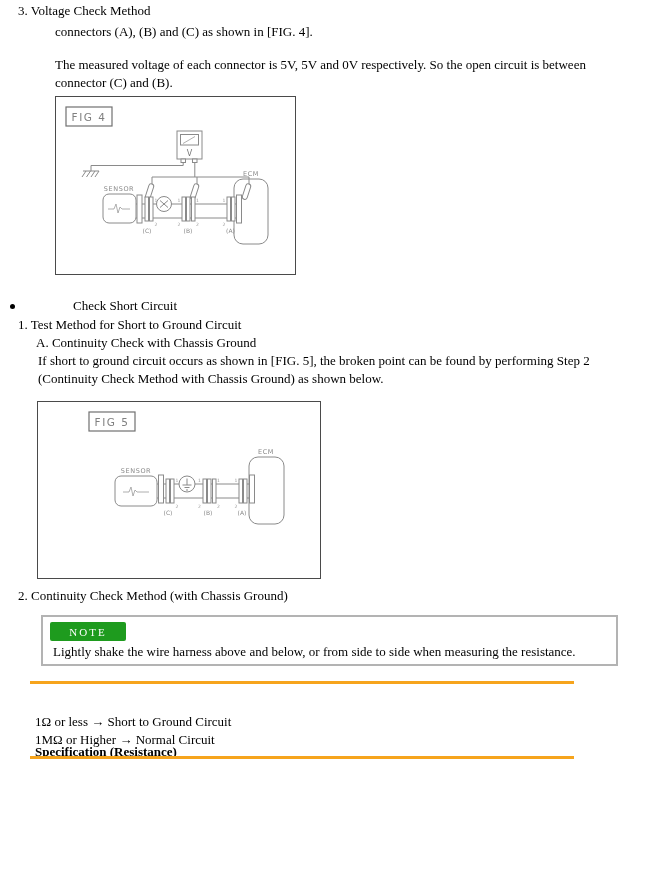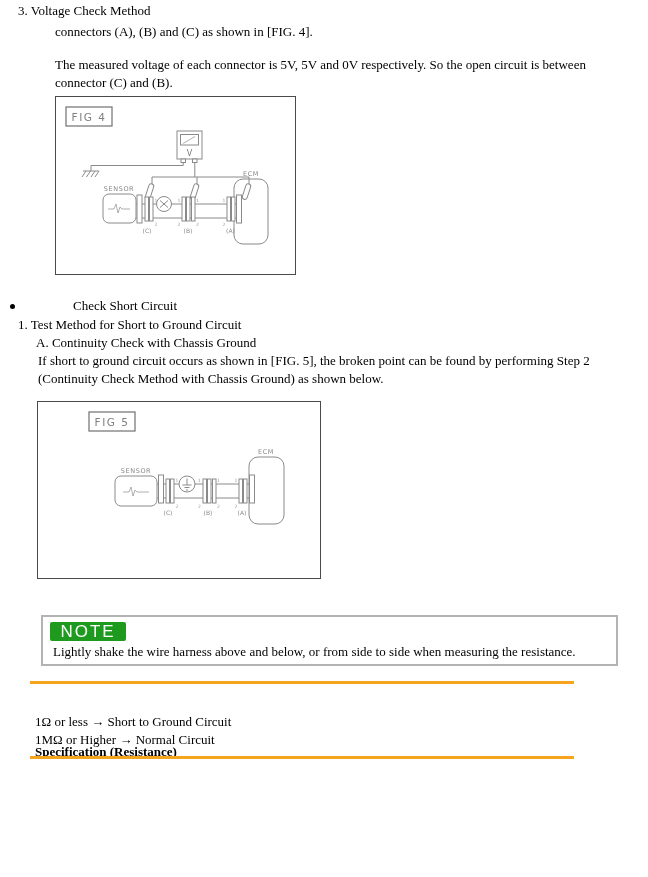--- a/index.html
+++ b/index.html
@@ -15,21 +15,21 @@
   .lnthin{stroke:#9a9a9a;fill:none;stroke-width:0.8;}
   .lblbox{stroke:#707070;fill:#fff;stroke-width:1.2;}
   .figlbl{font-family:"DejaVu Sans",sans-serif;font-size:10.5px;fill:#808080;letter-spacing:1.5px;text-anchor:middle;}
   .dlbl{font-family:"DejaVu Sans",sans-serif;font-size:6.5px;fill:#8a8a8a;letter-spacing:0.6px;text-anchor:middle;}
   .vlbl{font-family:"DejaVu Sans",sans-serif;font-size:8px;fill:#777;text-anchor:middle;}
   .tnum{font-family:"DejaVu Sans",sans-serif;font-size:4.5px;fill:#999;text-anchor:middle;}
   .clbl{font-family:"DejaVu Sans",sans-serif;font-size:6px;fill:#8a8a8a;text-anchor:middle;}
   .notebox{position:absolute;left:41px;top:615px;width:573px;height:47px;border:2px solid #b3b3b3;background:#fff;}
   .notebadge{position:absolute;left:7px;top:5px;width:76px;height:19px;background:#1E9B1E;border-radius:2px;
              display:flex;align-items:center;justify-content:center;}
-  .notebadge span{font-family:Liberation Sans, sans-serif;font-size:17px;letter-spacing:2px;color:#ffffff;}
+  .notebadge span{font-family:Liberation Serif, serif;font-size:11px;letter-spacing:2px;color:#ffffff;}
   .notetext{position:absolute;left:10px;top:27px;font-size:13px;white-space:nowrap;}
   .orule{position:absolute;left:30px;width:544px;height:3px;background:#F6A41C;}
 </style>
 </head>
 <body>
 
 <div class="page">
 
   <div class="tl" style="left:18px;top:3px;">3. Voltage Check Method</div>
   <div class="tl" style="left:55px;top:24px;">connectors (A), (B) and (C) as shown in [FIG. 4].</div>
@@ -172,20 +172,21 @@
         <text x="157" y="105.5" class="tnum">2</text>
       </g>
       <g>
         <text x="89" y="113" class="clbl">(C)</text>
         <text x="129" y="113" class="clbl">(B)</text>
         <text x="163" y="113" class="clbl">(A)</text>
       </g>
     </svg>
   </div>
 
+  <div class="tl" style="left:18px;top:588px;">2. Continuity Check Method (with Chassis Ground)</div>
 
   <div class="notebox">
     <div class="notebadge">
       <span>NOTE</span>
     </div>
     <div class="notetext">Lightly shake the wire harness above and below, or from side to side when measuring the resistance.</div>
   </div>
 
   <div class="orule" style="top:681px;"></div>
   <div class="tl bold" style="left:35px;top:696px;margin-top:48px;">Specification (Resistance)</div>

